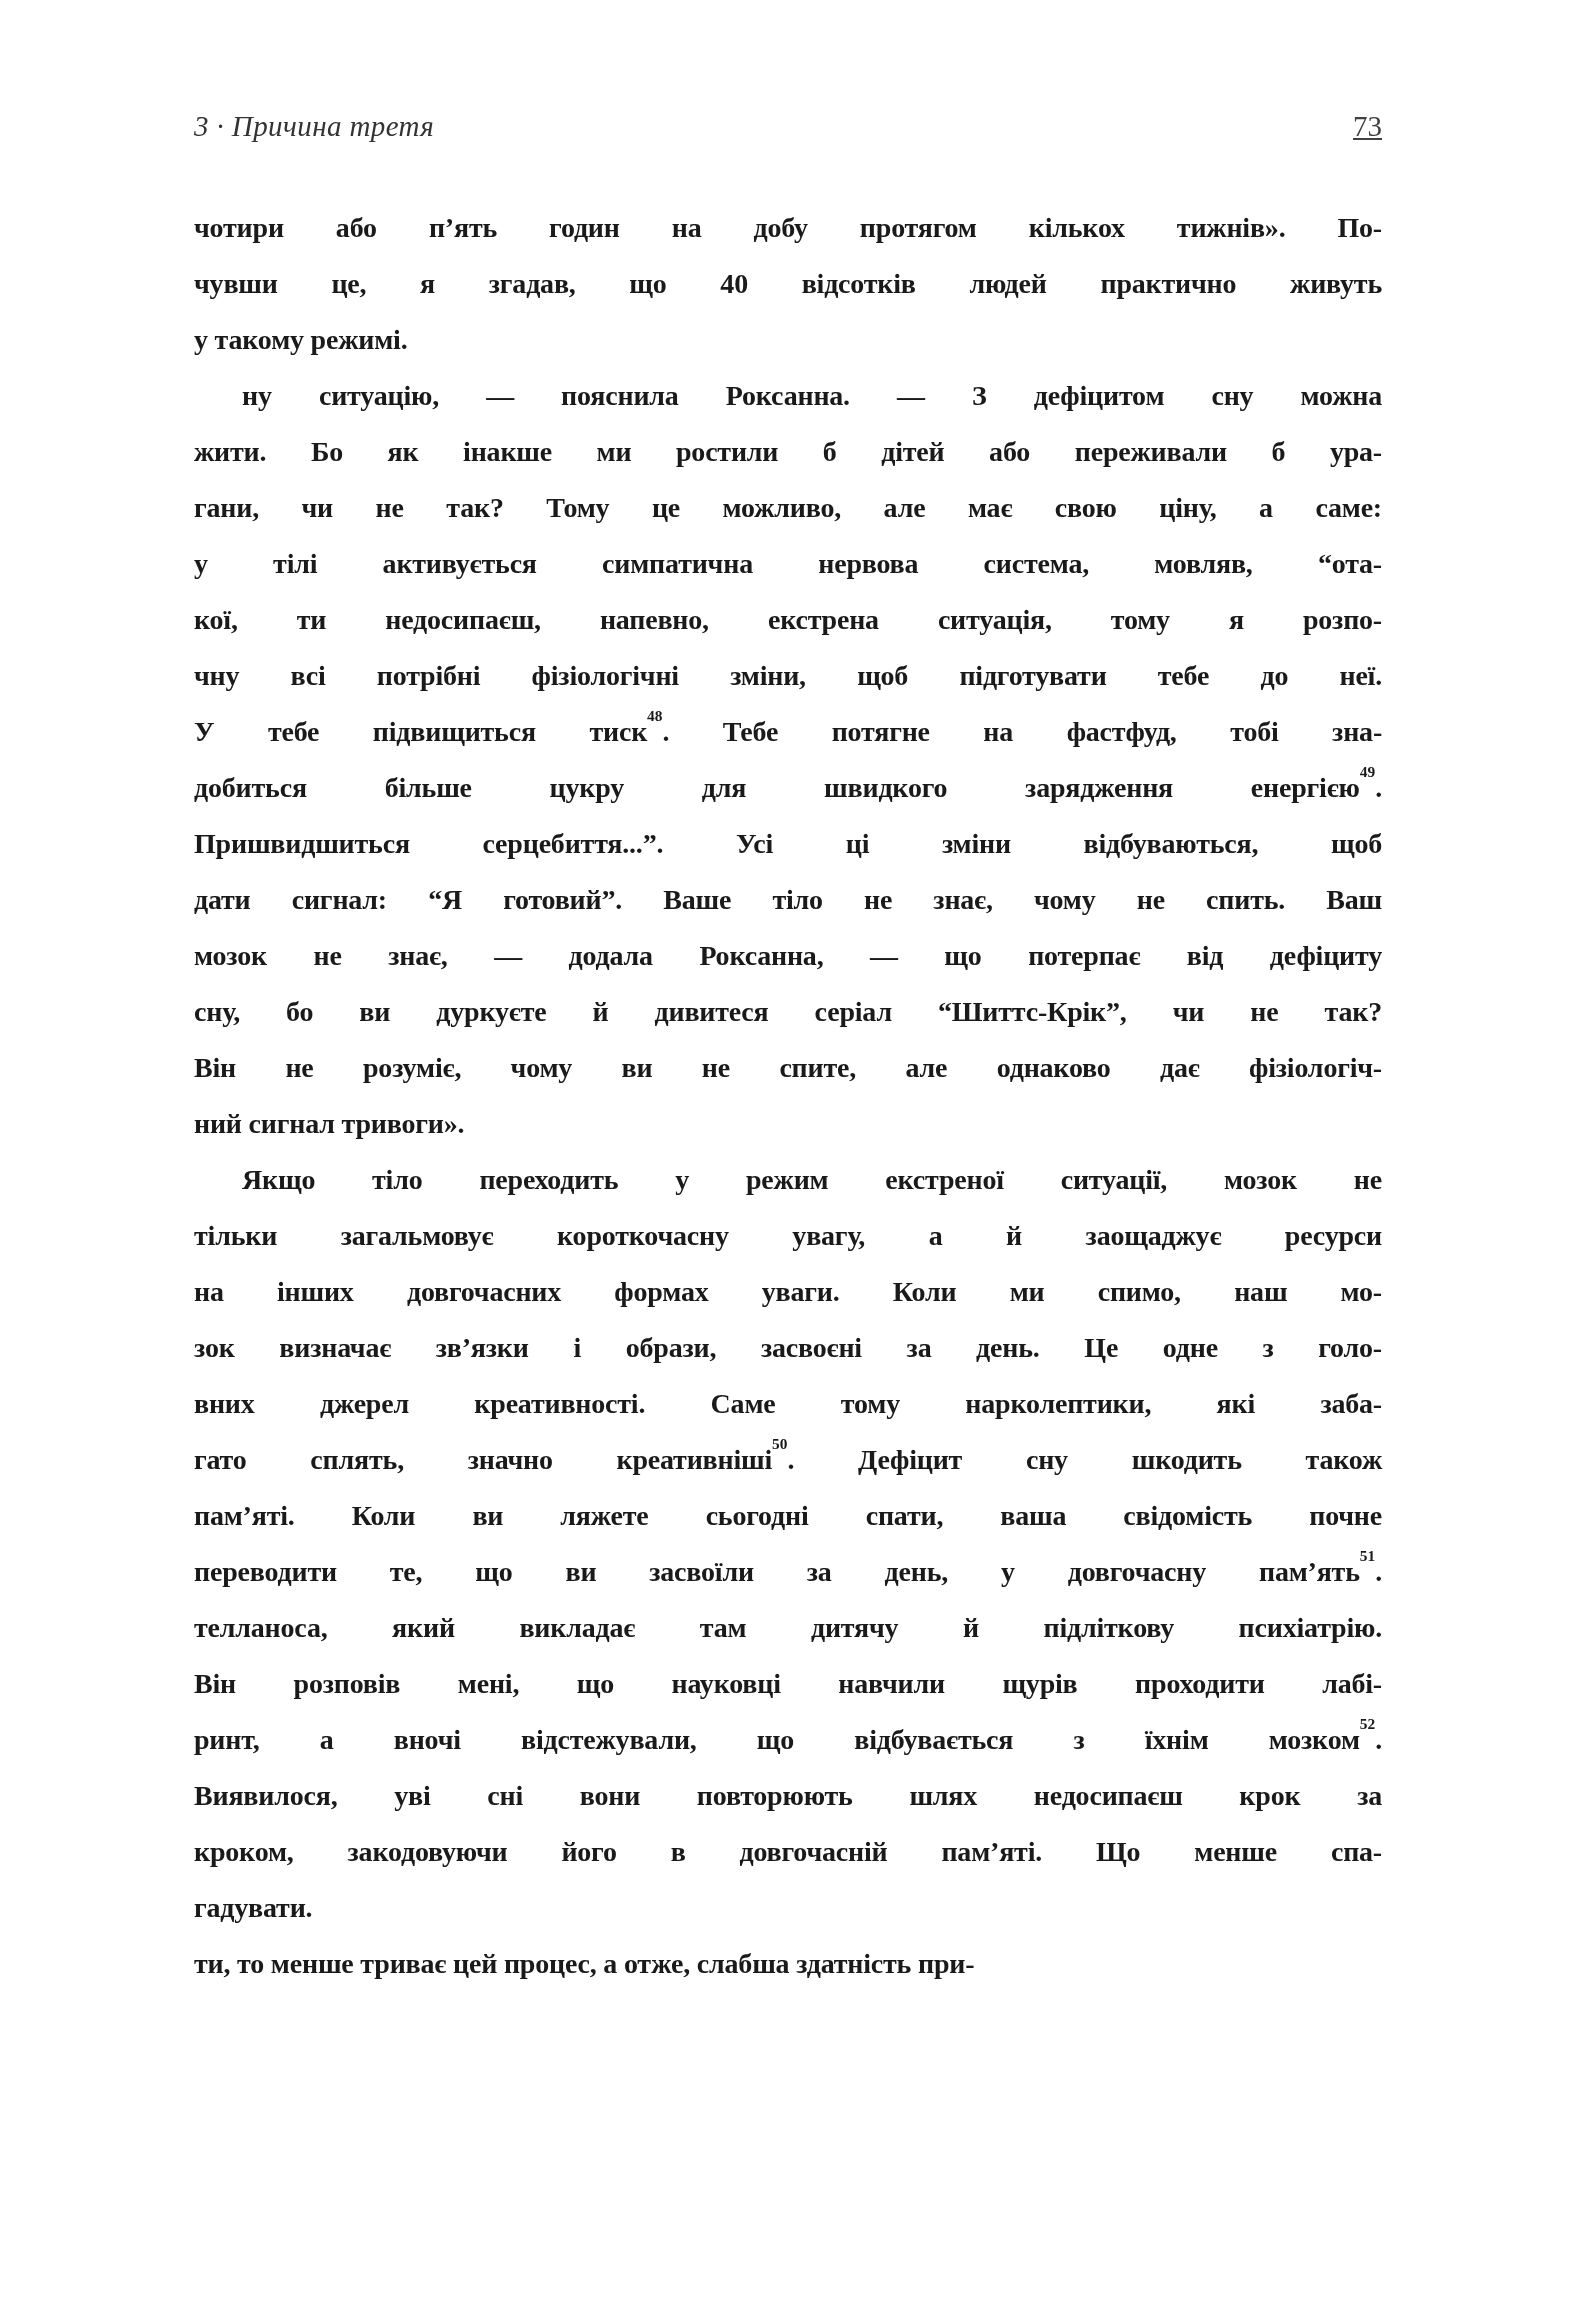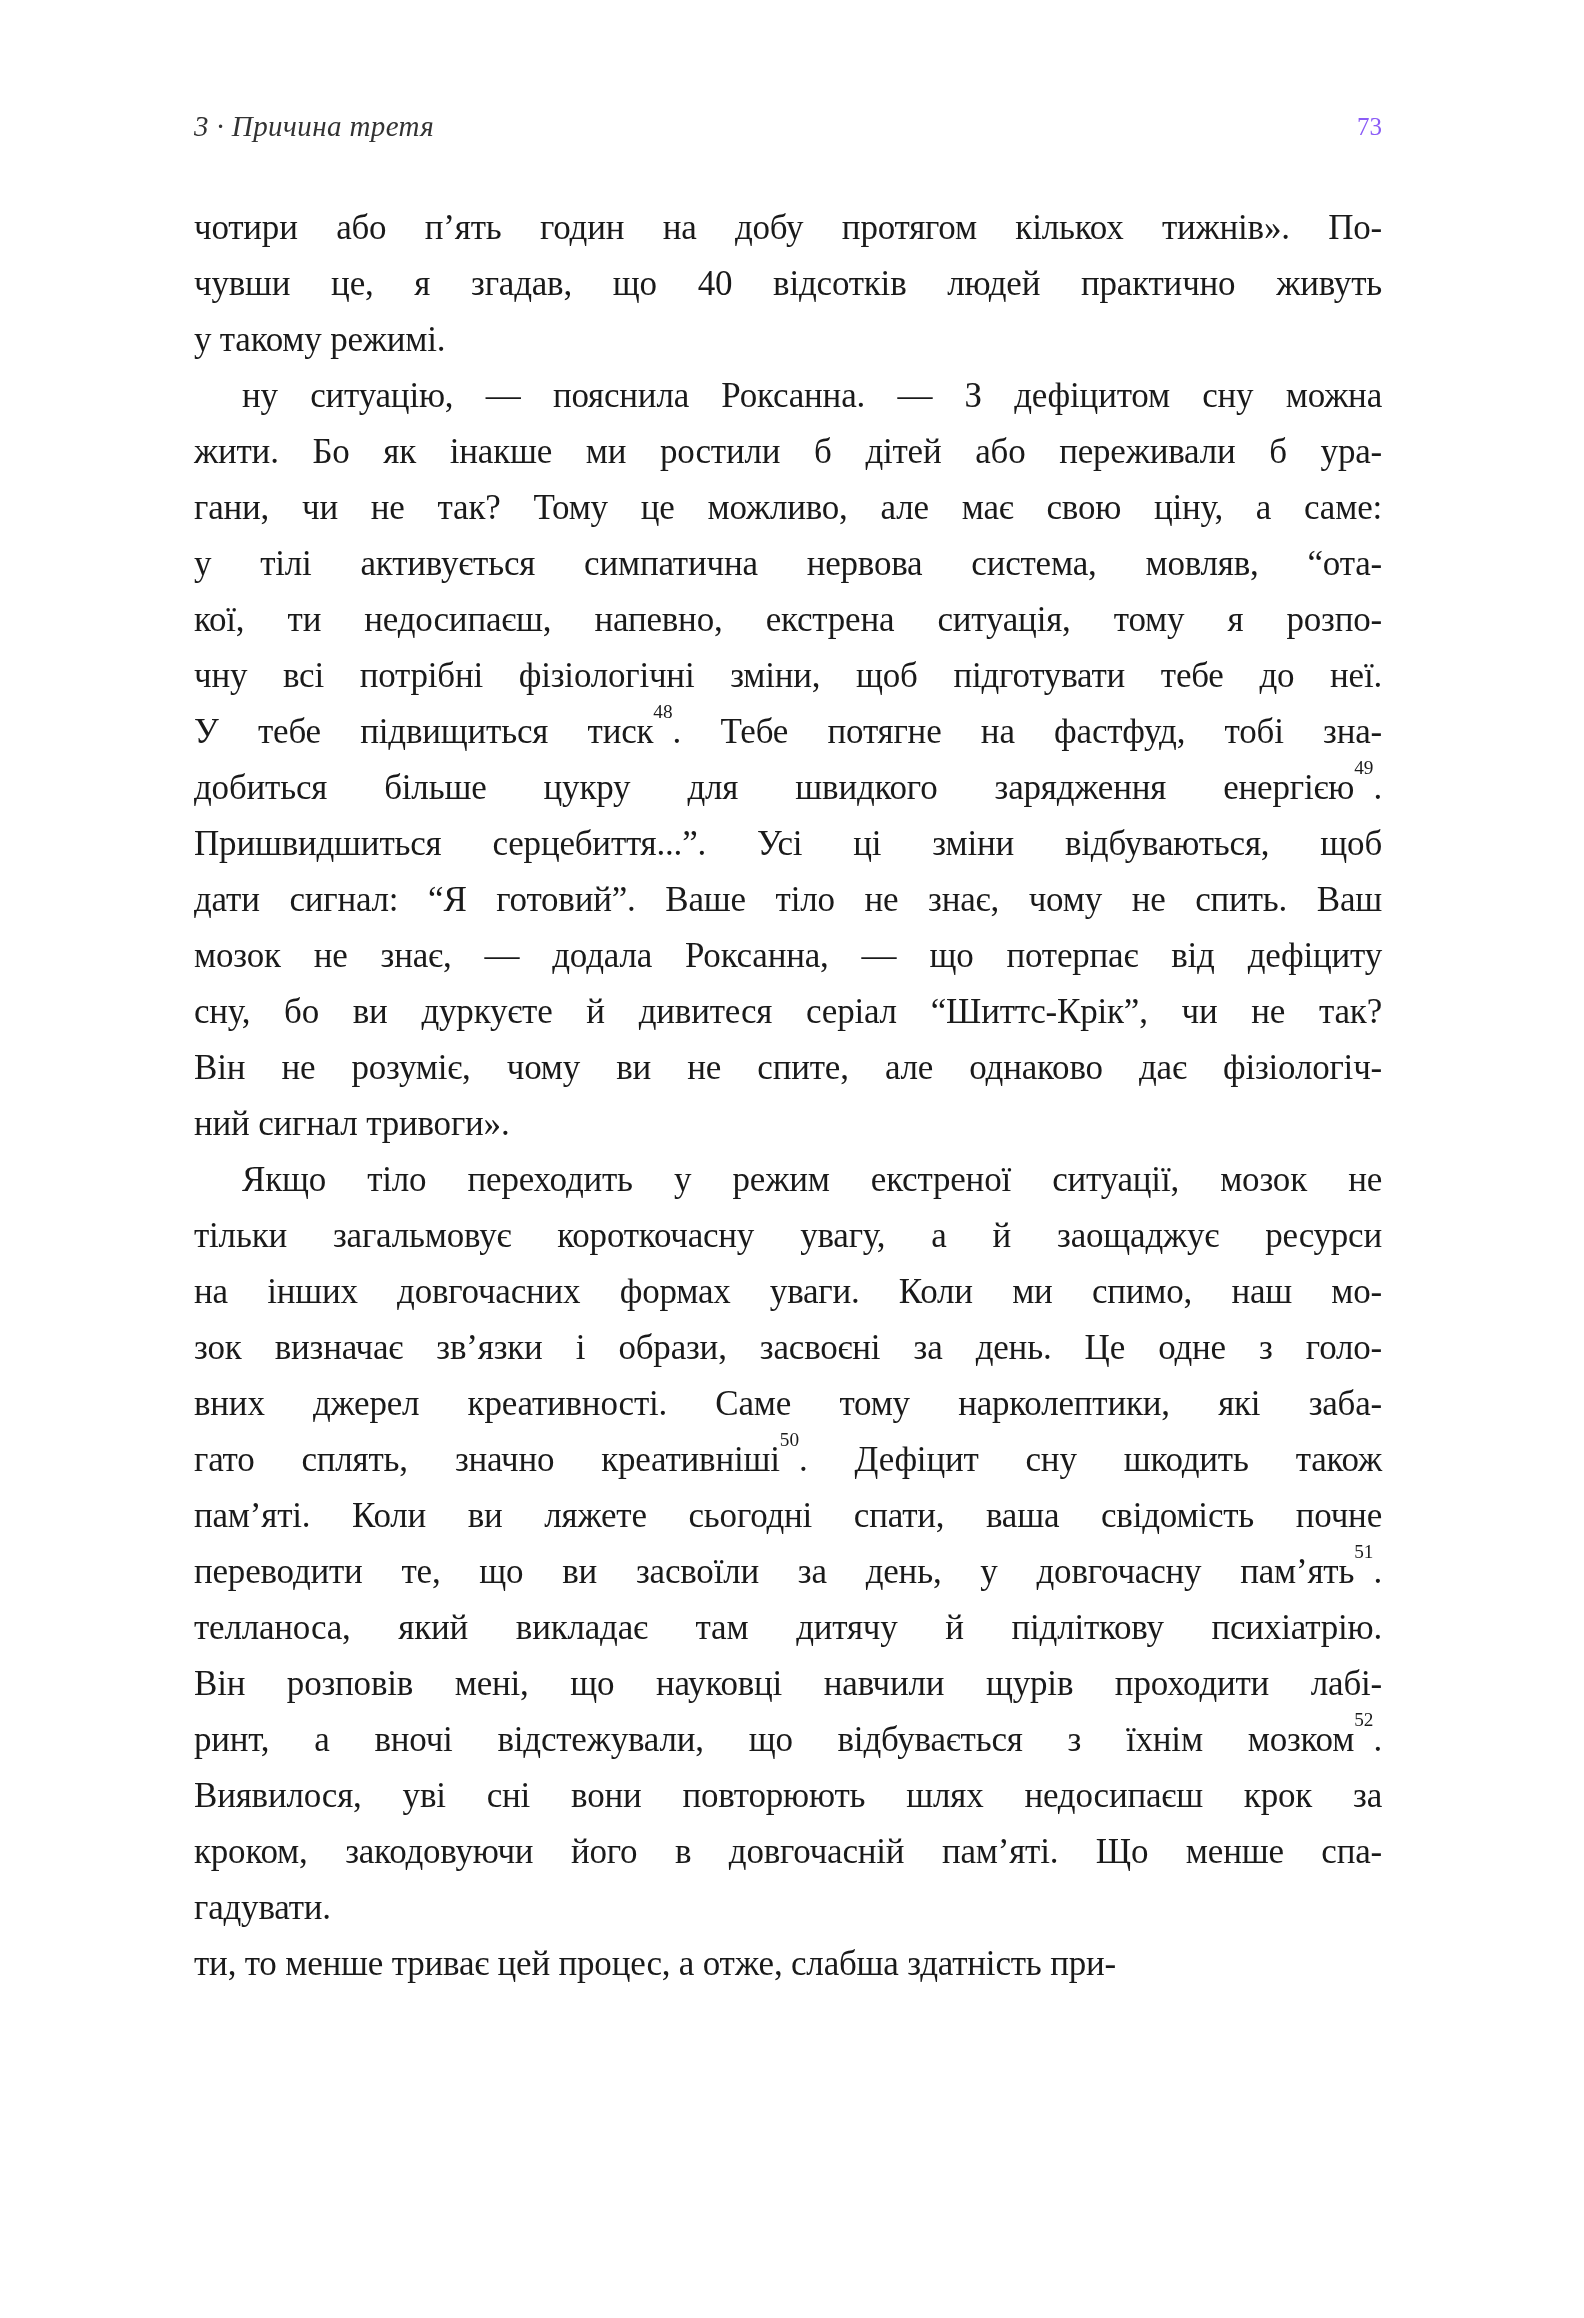--- a/index.html
+++ b/index.html
@@ -26,42 +26,44 @@
     align-items: flex-end;
   }
   .chapter-label {
     font-style: italic;
     font-size: 29px;
     line-height: 35px;
     color: #333333;
     letter-spacing: 0.4px;
   }
   .page-number {
-    font-size: 25px;
+    font-size: 29px;
     line-height: 35px;
-    color: #8b5cf6;
+    color: #404040;
+    text-decoration: underline;
   }
   .text-block {
     position: absolute;
     left: 194px;
     top: 200px;
     width: 1188px;
   }
   .paragraph {
     margin: 0;
     padding: 0;
   }
   .line {
-    font-size: 35px;
+    font-size: 28px;
     line-height: 56px;
     letter-spacing: -0.2px;
     text-align: justify;
     text-align-last: justify;
     text-justify: inter-word;
     white-space: normal;
+    font-weight: bold;
   }
   .paragraph .line:last-child {
     text-align-last: left;
   }
   .paragraph.indent .line:first-child {
     text-indent: 48px;
   }
   sup.footnote {
     font-size: 0.55em;
     line-height: 0;

